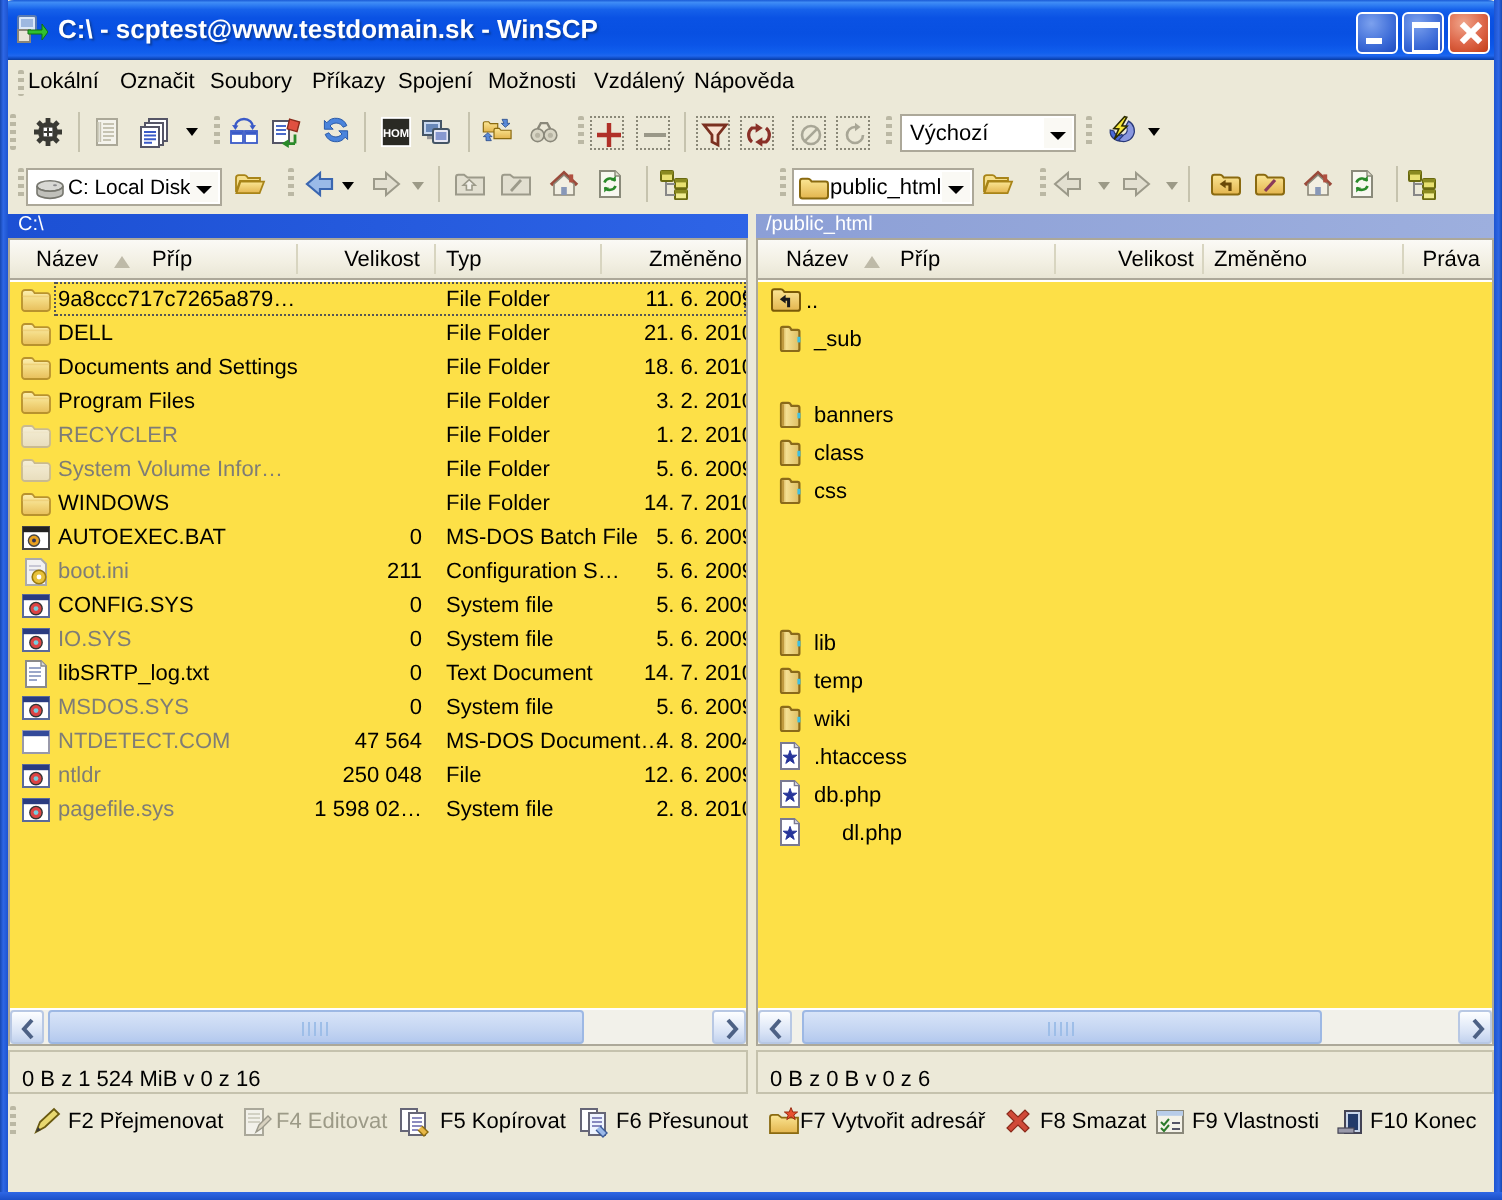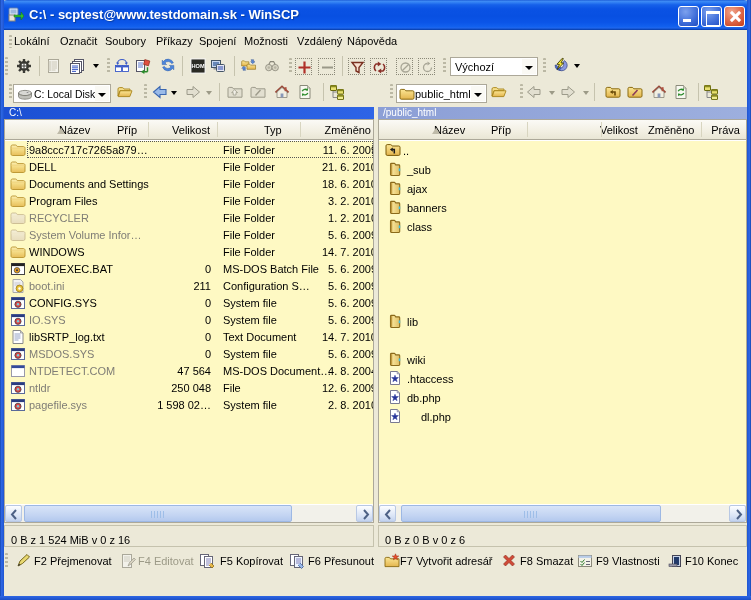--- a/index.html
+++ b/index.html
@@ -46,23 +46,23 @@
 
 .pathbar { position:absolute; top:107px; height:12px; color:#fff; font-size:10px; }
 #pathL { left:4px; width:370px; background:linear-gradient(90deg,#1C50D4,#2E64E6); }
 #pathR { left:378px; width:369px; background:linear-gradient(90deg,#8C9FD6,#9DAFDE); }
 .pathbar span { position:absolute; left:5px; top:0px; }
 .panel { position:absolute; top:119px; height:404px; border:1px solid #ACA899; background:#fff; }
 #panL { left:4px; width:370px; }
 #panR { left:378px; width:369px; }
 .hdr { position:absolute; left:0; top:0; right:0; height:20px; background:linear-gradient(180deg,#FBFAF6,#F2EFE2 60%,#E9E6D5); border-bottom:1px solid #ACA899; }
 .hdr .hs { position:absolute; top:2px; bottom:2px; width:1px; background:#D8D5C0; }
-.hdr span { position:absolute; top:4px;margin-left:41px; }
+.hdr span { position:absolute; top:4px; }
 .sortup { position:absolute; width:0; height:0; border-left:4.5px solid transparent; border-right:4.5px solid transparent; border-bottom:6px solid #BEBAA8; }
-.list { position:absolute; left:0; top:21px; right:0; bottom:18px; background:#fef9c3; overflow:hidden; }
+.list { position:absolute; left:0; top:21px; right:0; bottom:18px; background:#fde047; overflow:hidden; }
 .row { position:absolute; left:0; height:17px; width:100%; }
 .row .nm { position:absolute; left:24px; top:2px; white-space:nowrap; }
 .row .sz { position:absolute; width:80px; top:2px; text-align:right; }
 .row .tp { position:absolute; top:2px; white-space:nowrap; }
 .row .dt { position:absolute; top:2px; text-align:right; }
 .gray { color:#7F7D76; }
 .ficon { position:absolute; left:5px; top:0px; width:16px; height:16px; }
 
 .hsb { position:absolute; left:0; right:0; bottom:0; height:17px; background:#F2F1EA; }
 .sbbtn { position:absolute; top:0; width:17px; height:17px; background:linear-gradient(180deg,#FDFEFF,#D7E2F5 70%,#C2D2EE); border:1px solid #B8C8E4; border-radius:2px; }
@@ -620,51 +620,59 @@
           <span class="nm" style="left:24px;top:4px">..</span>
         </div>
 <div class="row" style="top:19px;height:19px">
           <svg class="ficon" style="left:8px;top:1px" viewBox="0 0 16 16">
             <path d="M3.5 3.3 C3.5 2.8 3.9 2.4 4.4 2.4 L7.2 2.4 C7.7 2.4 8 2.6 8.2 3 L8.7 3.9 L11.8 3.9 C12.3 3.9 12.7 4.3 12.7 4.8 L12.7 13.6 C12.7 14.1 12.3 14.5 11.8 14.5 L4.4 14.5 C3.9 14.5 3.5 14.1 3.5 13.6 Z" fill="url(#gfv)" stroke="#8A6A1A" stroke-width="1.1"></path>
             <path d="M4.4 3.2 L4.4 13.8" stroke="#C09A40" stroke-width="1.2"></path>
             <rect x="11.7" y="7.4" width="1.5" height="2.8" fill="#3EC0E0"></rect>
           </svg>
           <span class="nm" style="left:28px;top:4px">_sub</span>
         </div>
-<div class="row" style="top:38px;height:19px">
+<div class="row" style="top:57px;height:19px">
           <svg class="ficon" style="left:8px;top:1px" viewBox="0 0 16 16">
             <path d="M3.5 3.3 C3.5 2.8 3.9 2.4 4.4 2.4 L7.2 2.4 C7.7 2.4 8 2.6 8.2 3 L8.7 3.9 L11.8 3.9 C12.3 3.9 12.7 4.3 12.7 4.8 L12.7 13.6 C12.7 14.1 12.3 14.5 11.8 14.5 L4.4 14.5 C3.9 14.5 3.5 14.1 3.5 13.6 Z" fill="url(#gfv)" stroke="#8A6A1A" stroke-width="1.1"></path>
             <path d="M4.4 3.2 L4.4 13.8" stroke="#C09A40" stroke-width="1.2"></path>
             <rect x="11.7" y="7.4" width="1.5" height="2.8" fill="#3EC0E0"></rect>
           </svg>
-          <span class="nm" style="left:28px;top:4px">ajax</span>
-        </div>
-<div class="row" style="top:57px;height:19px">
+          <span class="nm" style="left:28px;top:4px">banners</span>
+        </div>
+<div class="row" style="top:76px;height:19px">
           <svg class="ficon" style="left:8px;top:1px" viewBox="0 0 16 16">
             <path d="M3.5 3.3 C3.5 2.8 3.9 2.4 4.4 2.4 L7.2 2.4 C7.7 2.4 8 2.6 8.2 3 L8.7 3.9 L11.8 3.9 C12.3 3.9 12.7 4.3 12.7 4.8 L12.7 13.6 C12.7 14.1 12.3 14.5 11.8 14.5 L4.4 14.5 C3.9 14.5 3.5 14.1 3.5 13.6 Z" fill="url(#gfv)" stroke="#8A6A1A" stroke-width="1.1"></path>
             <path d="M4.4 3.2 L4.4 13.8" stroke="#C09A40" stroke-width="1.2"></path>
             <rect x="11.7" y="7.4" width="1.5" height="2.8" fill="#3EC0E0"></rect>
           </svg>
-          <span class="nm" style="left:28px;top:4px">banners</span>
-        </div>
-<div class="row" style="top:76px;height:19px">
+          <span class="nm" style="left:28px;top:4px">class</span>
+        </div>
+<div class="row" style="top:95px;height:19px">
           <svg class="ficon" style="left:8px;top:1px" viewBox="0 0 16 16">
             <path d="M3.5 3.3 C3.5 2.8 3.9 2.4 4.4 2.4 L7.2 2.4 C7.7 2.4 8 2.6 8.2 3 L8.7 3.9 L11.8 3.9 C12.3 3.9 12.7 4.3 12.7 4.8 L12.7 13.6 C12.7 14.1 12.3 14.5 11.8 14.5 L4.4 14.5 C3.9 14.5 3.5 14.1 3.5 13.6 Z" fill="url(#gfv)" stroke="#8A6A1A" stroke-width="1.1"></path>
             <path d="M4.4 3.2 L4.4 13.8" stroke="#C09A40" stroke-width="1.2"></path>
             <rect x="11.7" y="7.4" width="1.5" height="2.8" fill="#3EC0E0"></rect>
           </svg>
-          <span class="nm" style="left:28px;top:4px">class</span>
+          <span class="nm" style="left:28px;top:4px">css</span>
         </div>
 <div class="row" style="top:171px;height:19px">
           <svg class="ficon" style="left:8px;top:1px" viewBox="0 0 16 16">
             <path d="M3.5 3.3 C3.5 2.8 3.9 2.4 4.4 2.4 L7.2 2.4 C7.7 2.4 8 2.6 8.2 3 L8.7 3.9 L11.8 3.9 C12.3 3.9 12.7 4.3 12.7 4.8 L12.7 13.6 C12.7 14.1 12.3 14.5 11.8 14.5 L4.4 14.5 C3.9 14.5 3.5 14.1 3.5 13.6 Z" fill="url(#gfv)" stroke="#8A6A1A" stroke-width="1.1"></path>
             <path d="M4.4 3.2 L4.4 13.8" stroke="#C09A40" stroke-width="1.2"></path>
             <rect x="11.7" y="7.4" width="1.5" height="2.8" fill="#3EC0E0"></rect>
           </svg>
           <span class="nm" style="left:28px;top:4px">lib</span>
+        </div>
+<div class="row" style="top:190px;height:19px">
+          <svg class="ficon" style="left:8px;top:1px" viewBox="0 0 16 16">
+            <path d="M3.5 3.3 C3.5 2.8 3.9 2.4 4.4 2.4 L7.2 2.4 C7.7 2.4 8 2.6 8.2 3 L8.7 3.9 L11.8 3.9 C12.3 3.9 12.7 4.3 12.7 4.8 L12.7 13.6 C12.7 14.1 12.3 14.5 11.8 14.5 L4.4 14.5 C3.9 14.5 3.5 14.1 3.5 13.6 Z" fill="url(#gfv)" stroke="#8A6A1A" stroke-width="1.1"></path>
+            <path d="M4.4 3.2 L4.4 13.8" stroke="#C09A40" stroke-width="1.2"></path>
+            <rect x="11.7" y="7.4" width="1.5" height="2.8" fill="#3EC0E0"></rect>
+          </svg>
+          <span class="nm" style="left:28px;top:4px">temp</span>
         </div>
 <div class="row" style="top:209px;height:19px">
           <svg class="ficon" style="left:8px;top:1px" viewBox="0 0 16 16">
             <path d="M3.5 3.3 C3.5 2.8 3.9 2.4 4.4 2.4 L7.2 2.4 C7.7 2.4 8 2.6 8.2 3 L8.7 3.9 L11.8 3.9 C12.3 3.9 12.7 4.3 12.7 4.8 L12.7 13.6 C12.7 14.1 12.3 14.5 11.8 14.5 L4.4 14.5 C3.9 14.5 3.5 14.1 3.5 13.6 Z" fill="url(#gfv)" stroke="#8A6A1A" stroke-width="1.1"></path>
             <path d="M4.4 3.2 L4.4 13.8" stroke="#C09A40" stroke-width="1.2"></path>
             <rect x="11.7" y="7.4" width="1.5" height="2.8" fill="#3EC0E0"></rect>
           </svg>
           <span class="nm" style="left:28px;top:4px">wiki</span>
         </div>
 <div class="row" style="top:228px;height:19px">

